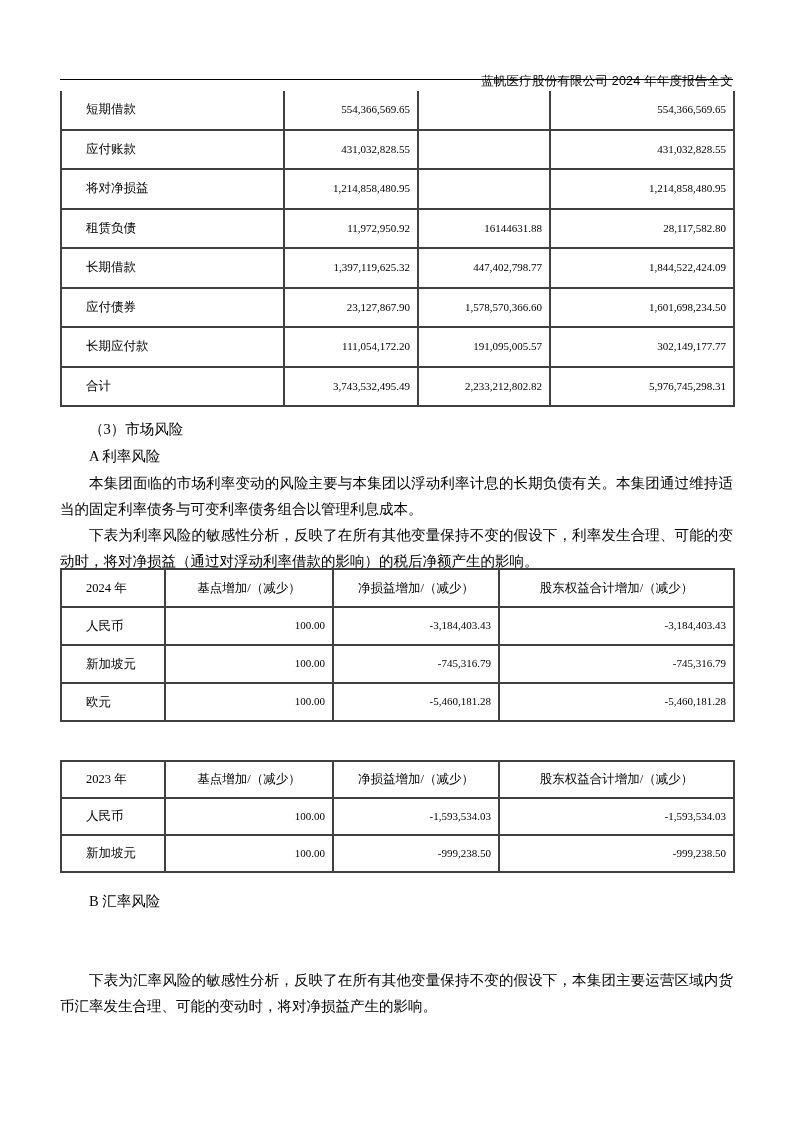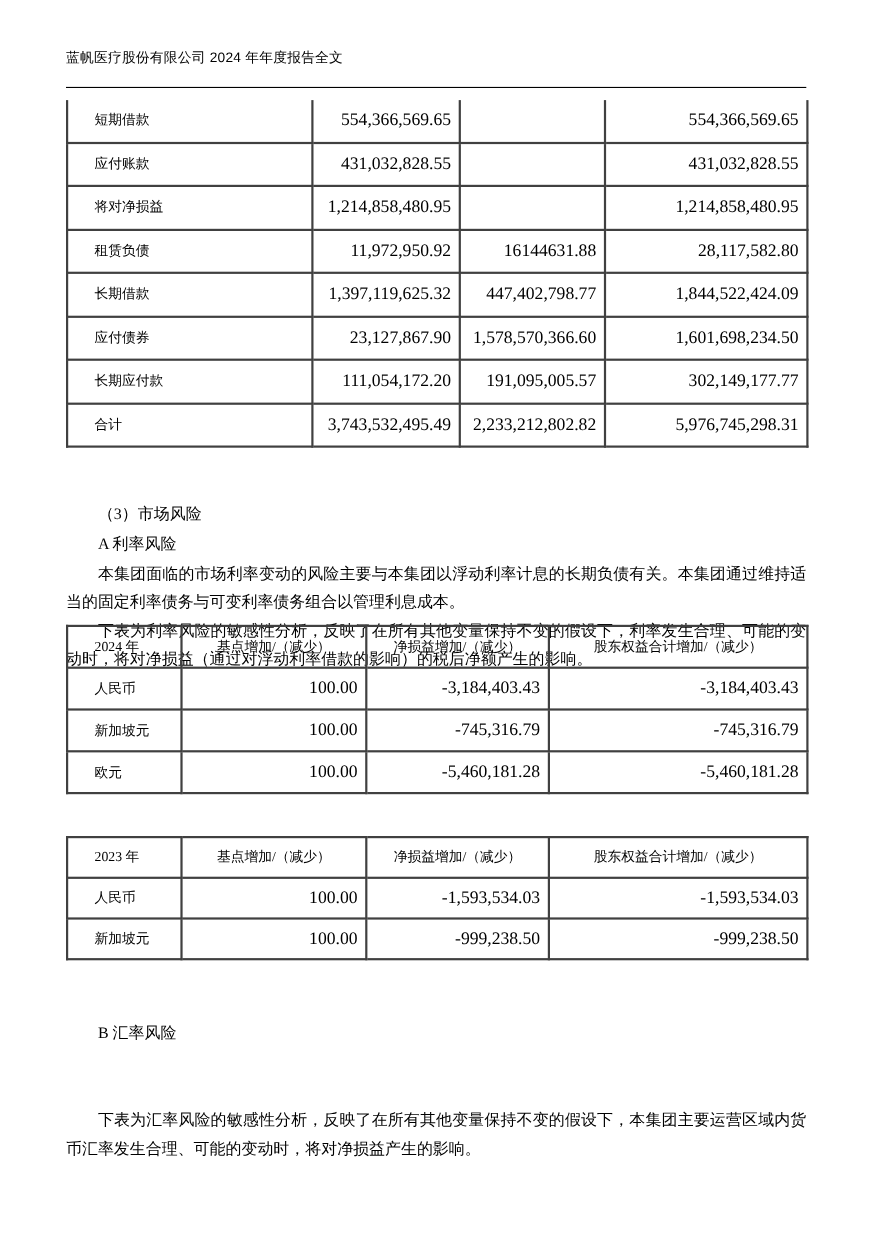--- a/index.html
+++ b/index.html
@@ -14,24 +14,24 @@
     background: #ffffff;
     margin: 0 auto;
     overflow: hidden;
     font-family: "Liberation Serif", "DejaVu Serif", serif;
     color: #000000;
   }
 
   
   .doc-header {
     position: absolute;
-    top: 44px;
-    left: 60px;
-    width: 673px;
-    text-align: left;
+    top: 73px;
+    left: 60px;
+    width: 673px;
+    text-align: right;
     font-family: "Liberation Sans", "DejaVu Sans", sans-serif;
     font-size: 12.5px;
     line-height: 17px;
     letter-spacing: 0.2px;
     white-space: nowrap;
   }
   .header-rule {
     position: absolute;
     top: 79px;
     left: 60px;
@@ -55,21 +55,21 @@
     white-space: nowrap;
     line-height: 1.2;
   }
   .doc-table td.lbl {
     text-align: left;
     font-size: 12.5px;
     padding-left: 24px;
   }
   .doc-table td.num {
     text-align: right;
-    font-size: 16px;
+    font-size: 11px;
   }
   .doc-table td.ctr {
     text-align: center;
     font-size: 12.5px;
   }
 
   
   #table-liabilities {
     top: 91px;
     left: 60px;
@@ -97,21 +97,20 @@
   
   .para {
     position: absolute;
     left: 60px;
     width: 673px;
     font-family: "Liberation Serif", "DejaVu Serif", serif;
     font-size: 14.5px;
     line-height: 26px;
     text-align: justify;
     text-justify: inter-ideograph;
-    margin-top: 39px;
   }
   .para.ind2 { text-indent: 29px; }
   .para.ind-head { padding-left: 29px; }
 
   
   .page-number {
     position: absolute;
     top: 1021px;
     left: 60px;
     width: 673px;

